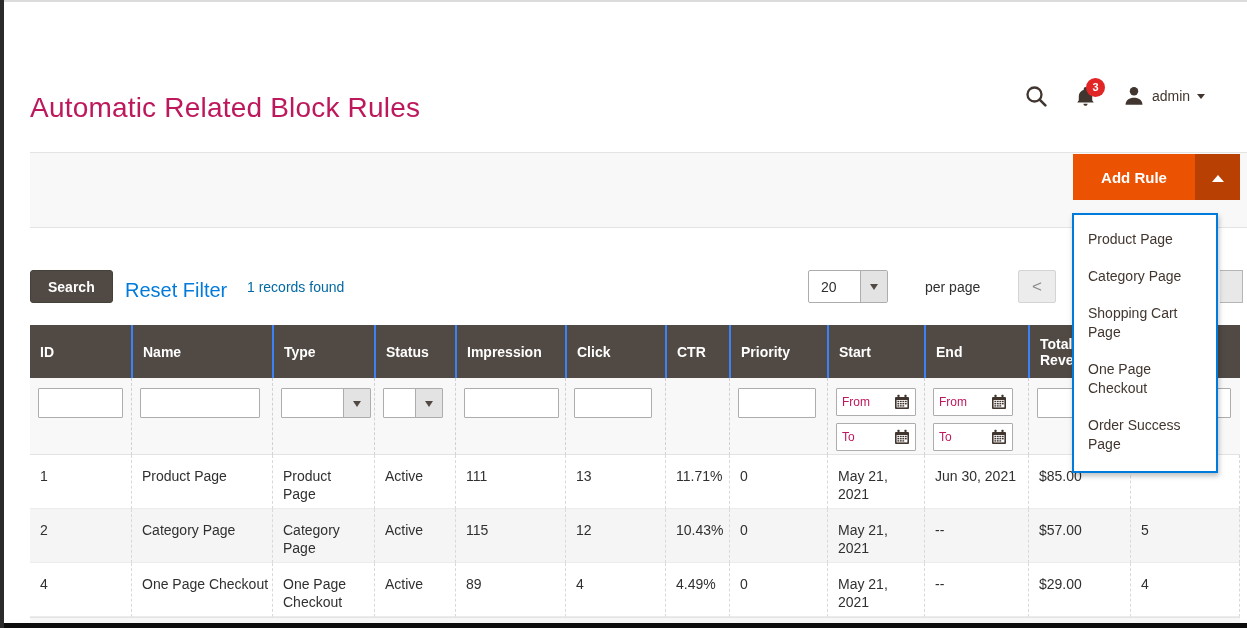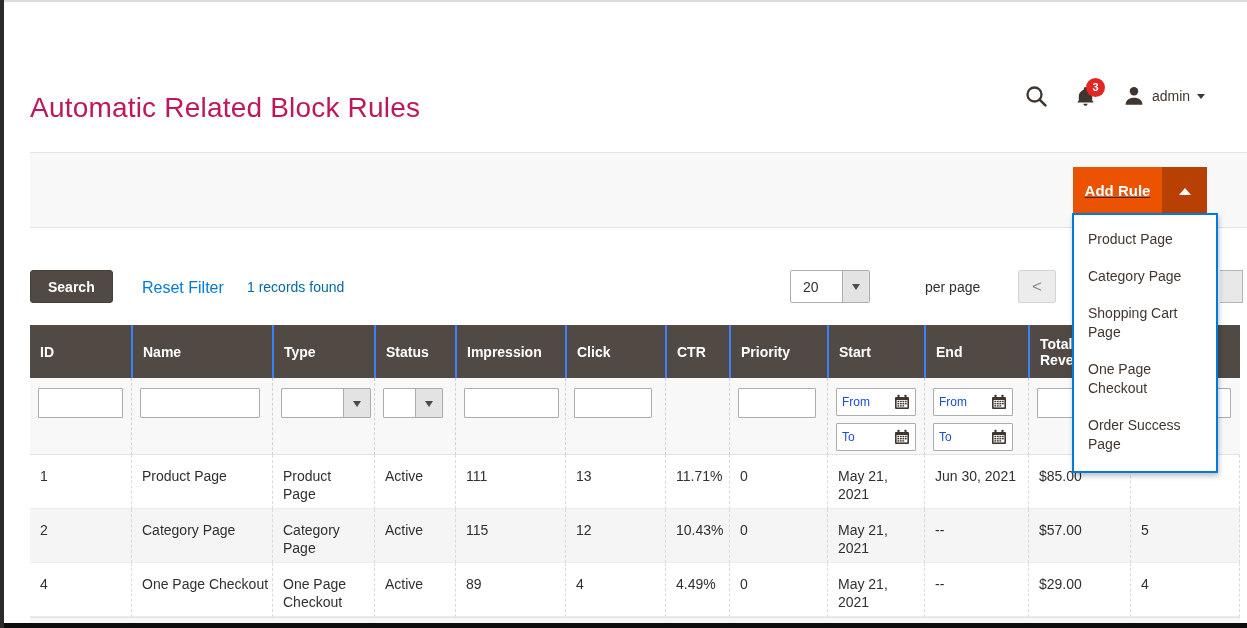--- a/index.html
+++ b/index.html
@@ -19,38 +19,38 @@
   .icon-btn { position:relative; display:flex; align-items:center; cursor:pointer; }
   .badge { position:absolute; top:-7px; left:12px; min-width:19px; height:19px; border-radius:10px; background:#e22626;
            color:#fff; font-size:11px; font-weight:700; display:flex; align-items:center; justify-content:center; padding:0 4px; }
   .user-menu { display:flex; align-items:center; gap:7px; cursor:pointer; }
   .user-name { font-size:14px; color:#41362f; }
   .caret-down { width:0; height:0; border:4px solid transparent; border-top:5px solid #41362f; margin-top:4px; }
 
   
   .toolbar-band { position:absolute; left:30px; top:152px; width:1217px; height:76px; background:#f8f8f8;
                   border-top:1px solid #e3e3e3; border-bottom:1px solid #e3e3e3; }
-  .add-rule { position:absolute; left:1073px; top:167px; width:134px; height:46px; display:flex; z-index:40;text-decoration:underline; }
+  .add-rule { position:absolute; left:1073px; top:154px; width:167px; height:46px; display:flex; z-index:40; }
   .add-rule-main { flex:1; background:#eb5202; color:#fff; border:none; font-family:inherit;
                    font-size:15px; font-weight:700; cursor:pointer; }
   .add-rule-toggle { width:45px; background:#b84002; border:none; cursor:pointer; display:flex; align-items:center; justify-content:center; }
   .caret-up { width:0; height:0; border:6px solid transparent; border-bottom:7px solid #fff; margin-bottom:3px; }
 
   
   .dropdown { position:absolute; left:1072px; top:213px; width:146px; background:#fff;
               border:2px solid #007bdb; box-shadow:1px 3px 5px rgba(0,0,0,.25); z-index:50; padding:6px 0 8px; }
   .dropdown-item { padding:9px 14px; font-size:14px; line-height:19px; color:#41362f; cursor:pointer; }
 
   
   .btn-search { position:absolute; left:30px; top:270px; height:33px; padding:0 17px; background:#514943; color:#fff;
                 border:1px solid #46403a; border-radius:3px; font-family:inherit; font-size:14px; font-weight:700; cursor:pointer; }
-  .reset-link { position:absolute; left:142px; top:279px; font-size:16px; color:#007bdb; text-decoration:none; cursor:pointer; }
+  .reset-link { position:absolute; left:125px; top:279px; font-size:20px; color:#007bdb; text-decoration:none; cursor:pointer; }
   .records { position:absolute; left:247px; top:279px; font-size:14px; color:#0369a1; }
 
-  .pager-select { position:absolute; left:790px; top:270px; width:80px; height:33px; display:flex;
+  .pager-select { position:absolute; left:808px; top:270px; width:80px; height:33px; display:flex;
                   border:1px solid #adadad; border-radius:2px; background:#fff; cursor:pointer; }
   .pager-select .val { flex:1; display:flex; align-items:center; padding-left:12px; font-size:14px; color:#303030; }
   .sel-btn { width:27px; background:#e3e3e3; border-left:1px solid #adadad; display:flex; align-items:center; justify-content:center; }
   .tri-down { width:0; height:0; border:4px solid transparent; border-top:6px solid #514943; margin-top:5px; }
   .per-page { position:absolute; left:925px; top:279px; font-size:14px; color:#303030; }
   .btn-prev { position:absolute; left:1018px; top:270px; width:38px; height:33px; background:#ececec; border:1px solid #d4d4d4;
               border-radius:2px; color:#8a8a8a; font-size:17px; font-family:inherit; cursor:pointer; line-height:1; }
   .pager-partial { position:absolute; left:1220px; top:270px; width:23px; height:33px; background:#e8e8e8;
                    border:1px solid #b5b5b5; border-left:none; z-index:1; }
 
@@ -70,21 +70,21 @@
   .cell-name { white-space:nowrap; overflow:hidden; }
 
   .f-input { height:30px; border:1px solid #adadad; border-radius:1px; background:#fff; width:100%; font-family:inherit; font-size:13px; padding:0 6px; }
   .w85{width:85px;} .w120{width:120px;} .w95{width:95px;} .w78{width:78px;} .w92{width:92px;}
   .f-select { display:flex; height:30px; border:1px solid #adadad; border-radius:1px; background:#fff; cursor:pointer; }
   .f-select .val { flex:1; }
   .sel-w90{width:90px;} .sel-w60{width:60px;}
   .date-stack { display:flex; flex-direction:column; gap:7px; }
   .date-field { width:80px; height:28px; border:1px solid #adadad; border-radius:1px; background:#fff;
                 display:flex; align-items:center; justify-content:space-between; padding:0 5px; cursor:pointer; }
-  .date-field .lbl { font-size:12px; color:#1d4ed8; }
+  .date-field .lbl { font-size:12px; color:#be185d; }
 </style>
 </head>
 <body>
 
 <div class="stage">
   <div class="edge-top"></div>
 
   <h1 class="page-title">Automatic Related Block Rules</h1>
 
   <div class="hdr-actions">

